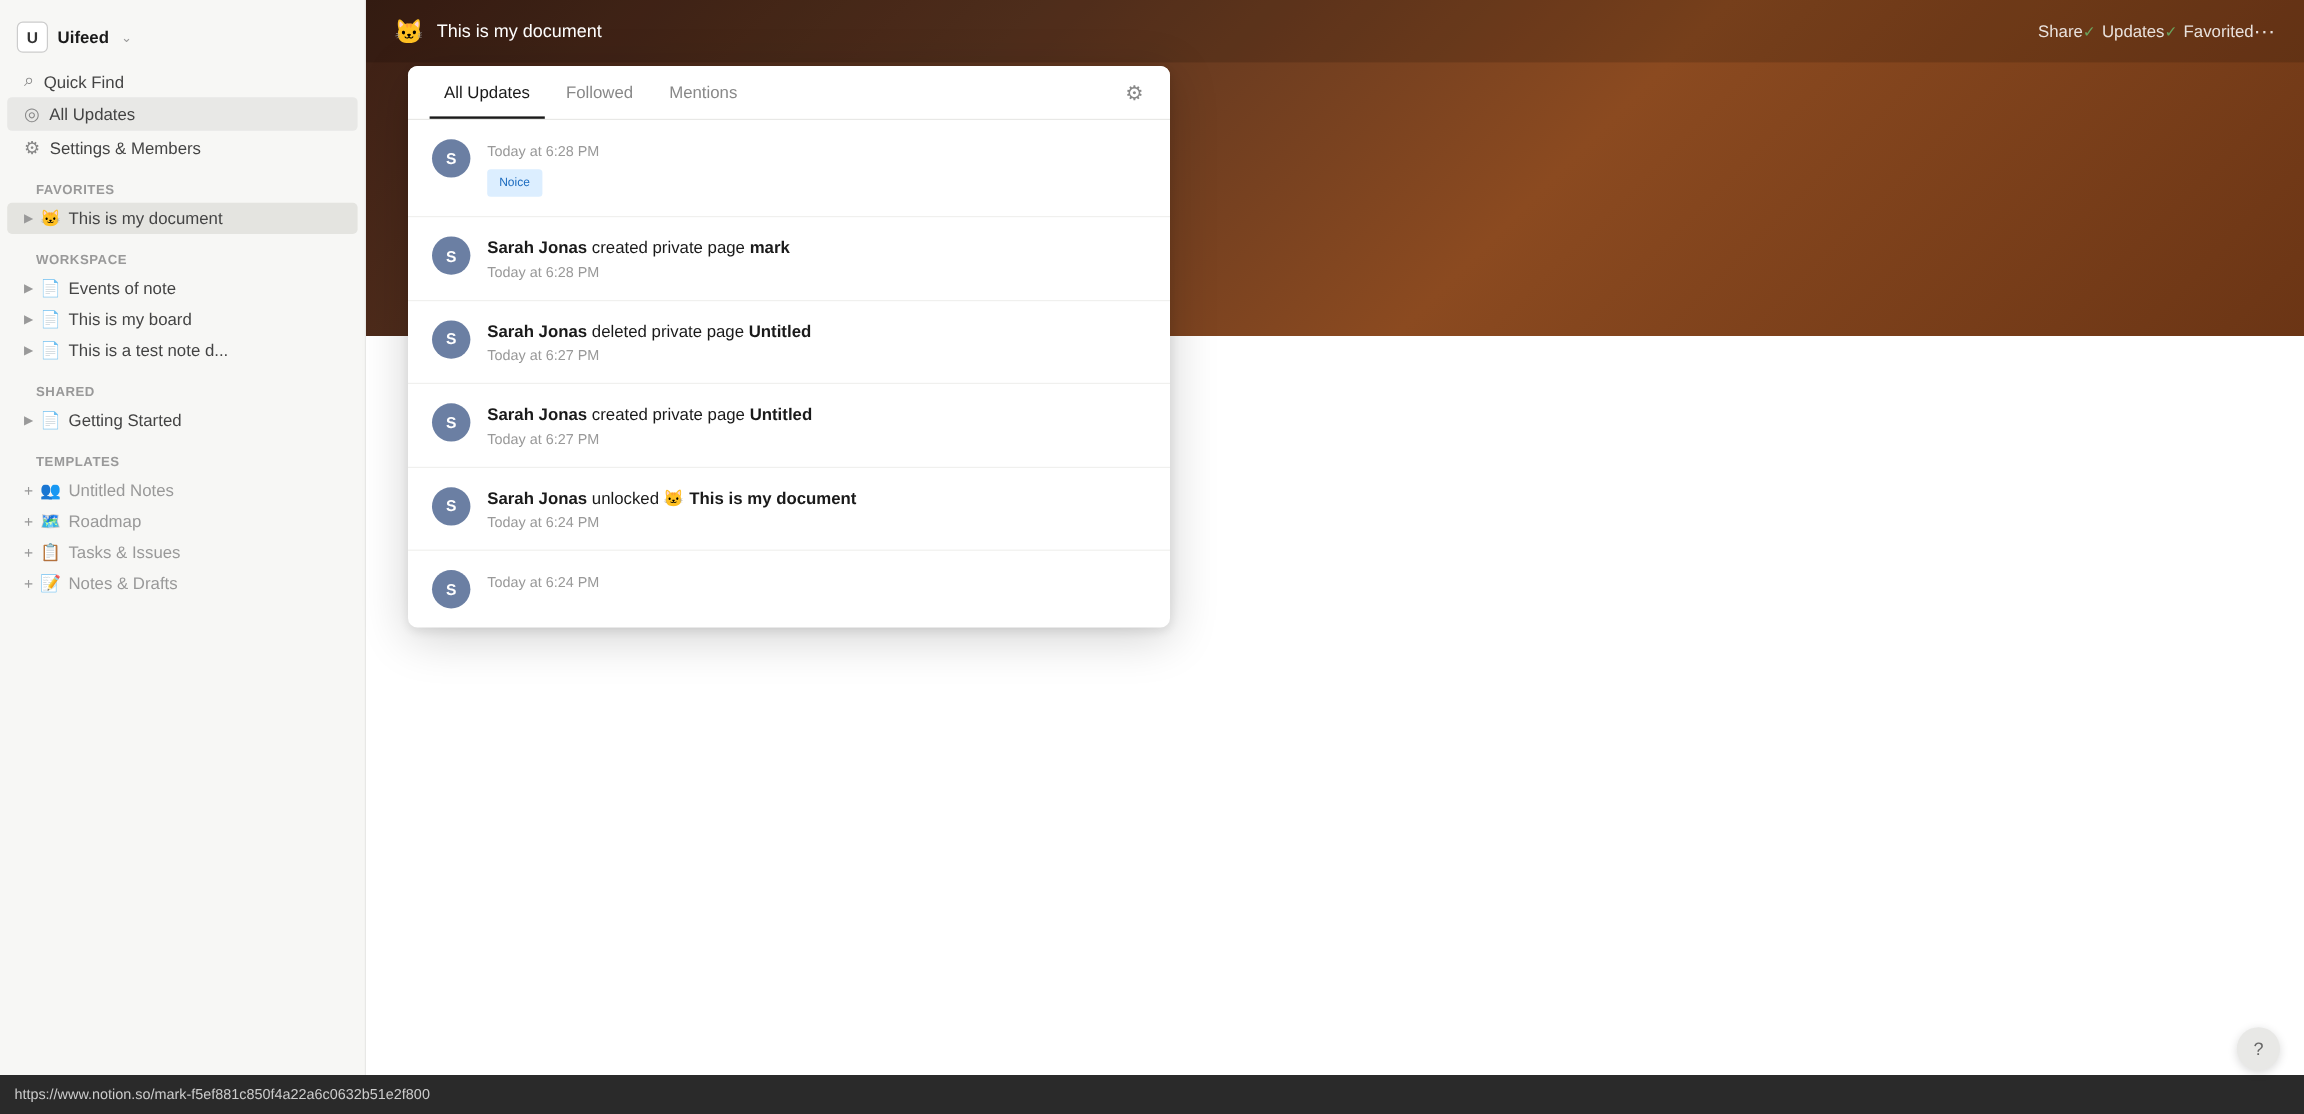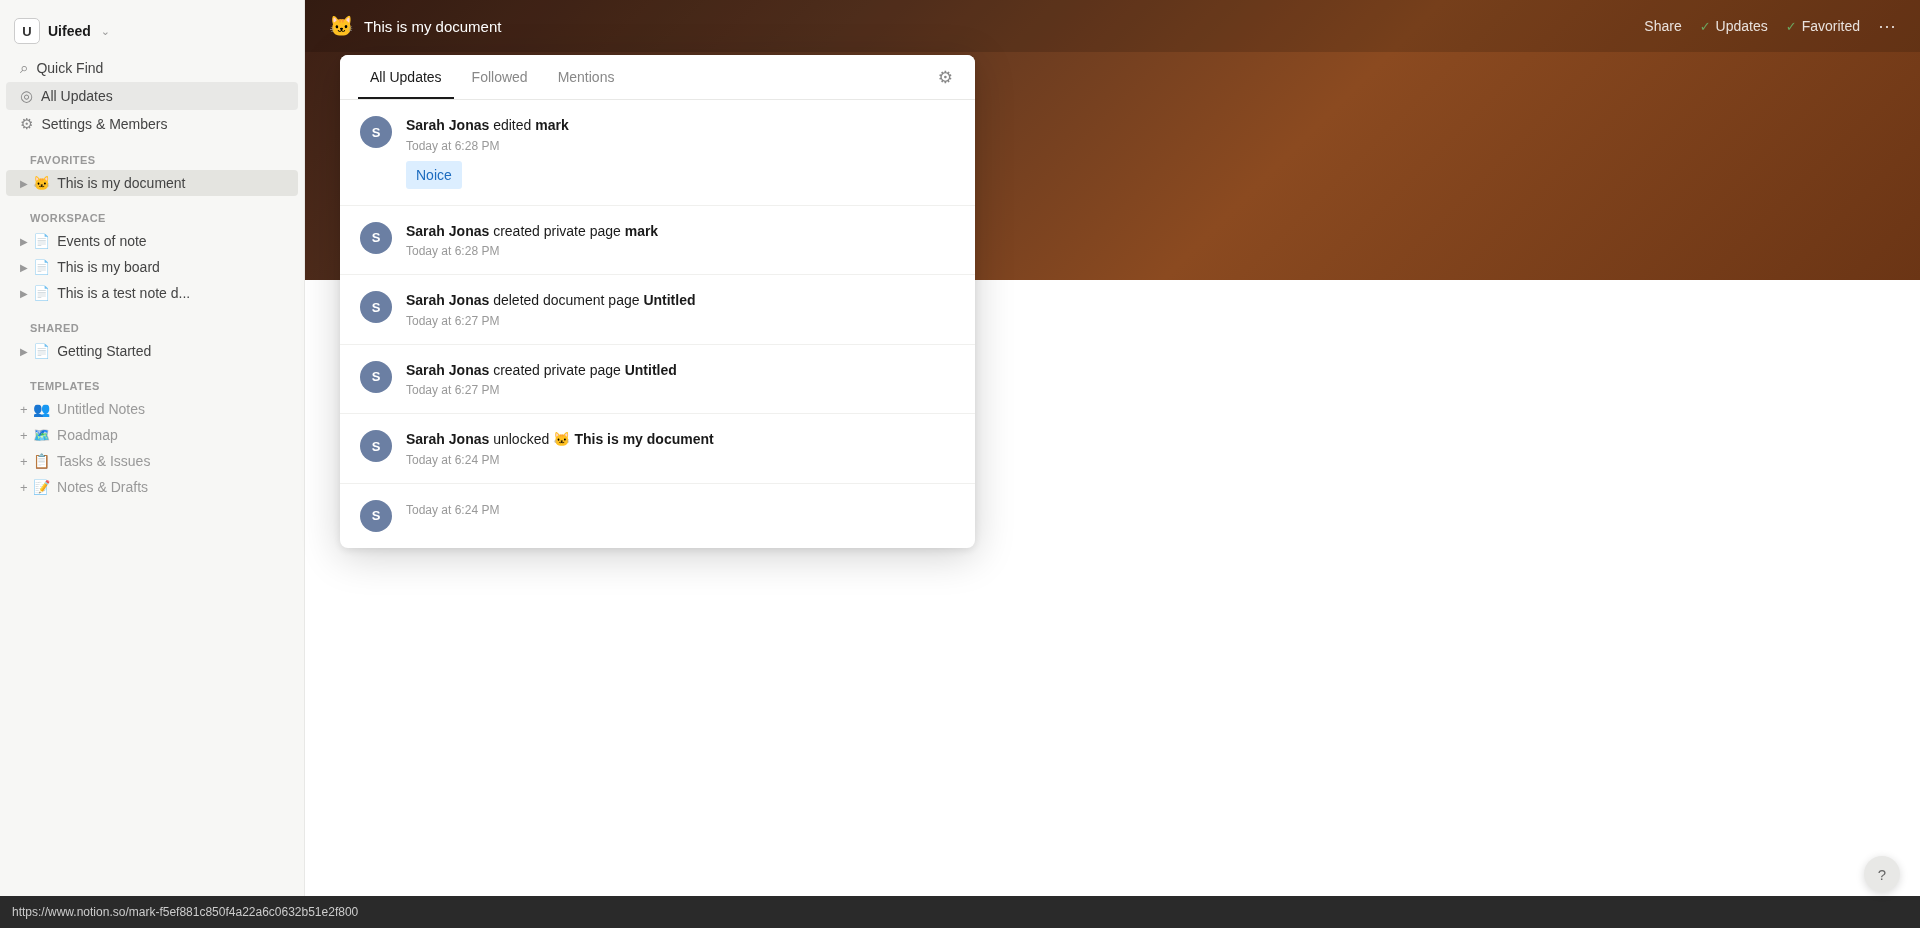--- a/index.html
+++ b/index.html
@@ -77,21 +77,21 @@
       padding: 0 24px;
       background: rgba(0,0,0,0.15);
       z-index: 5;
     }
     .main-title-area {
       display: flex; align-items: center; gap: 10px;
     }
     .main-doc-emoji { font-size: 20px; }
     .main-doc-title { font-size: 15px; font-weight: 500; color: #fff; }
     .main-actions {
-      display: flex; align-items: center; gap: 18px;
+      display: flex; align-items: center; 
     }
     .action-btn {
       display: flex; align-items: center; gap: 5px;
       font-size: 14px; color: #fff; cursor: pointer; opacity: 0.85;
     }
     .action-btn .checkmark { font-size: 13px; color: #6bb76b; }
     .action-more { font-size: 18px; color: #fff; cursor: pointer; opacity: 0.85; }
 
     
     .bg-cover {
@@ -168,21 +168,21 @@
     }
     .update-content { flex: 1; }
     .update-text { font-size: 14px; color: #1a1a1a; line-height: 1.4; }
     .update-text .bold { font-weight: 700; }
     .update-timestamp { font-size: 12px; color: #999; margin-top: 3px; }
     .update-highlight {
       background: #dceeff;
       border-radius: 3px;
       padding: 6px 10px;
       margin-top: 8px;
-      font-size: 14px; color: #1d6cbf;
+      font-size: 10px; color: #1d6cbf;
       display: inline-block;
     }
 
     
     .status-bar {
       position: fixed;
       bottom: 0; left: 0; right: 0;
       height: 26px;
       background: #2a2a2a;
       display: flex; align-items: center;
@@ -332,25 +332,20 @@
         <div class="updates-tab active">All Updates</div>
         <div class="updates-tab">Followed</div>
         <div class="updates-tab">Mentions</div>
         <span class="updates-settings-icon">⚙</span>
       </div>
       <div class="updates-list">
 
         <div class="update-item">
           <div class="update-avatar">S</div>
           <div class="update-content">
-            <div class="update-text">
-              <span class="bold">Sarah Jonas</span>
-              <span> edited </span>
-              <span class="bold">mark</span>
-            </div>
             <div class="update-timestamp">Today at 6:28 PM</div>
             <div class="update-highlight">Noice</div>
           </div>
         </div>
 
         <div class="update-item">
           <div class="update-avatar">S</div>
           <div class="update-content">
             <div class="update-text">
               <span class="bold">Sarah Jonas</span>
@@ -359,21 +354,21 @@
             </div>
             <div class="update-timestamp">Today at 6:28 PM</div>
           </div>
         </div>
 
         <div class="update-item">
           <div class="update-avatar">S</div>
           <div class="update-content">
             <div class="update-text">
               <span class="bold">Sarah Jonas</span>
-              <span> deleted document page </span>
+              <span> deleted private page </span>
               <span class="bold">Untitled</span>
             </div>
             <div class="update-timestamp">Today at 6:27 PM</div>
           </div>
         </div>
 
         <div class="update-item">
           <div class="update-avatar">S</div>
           <div class="update-content">
             <div class="update-text">

